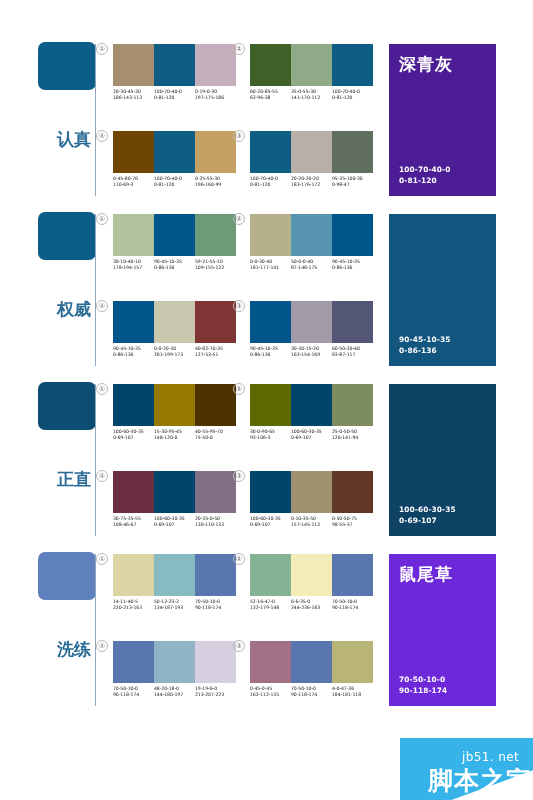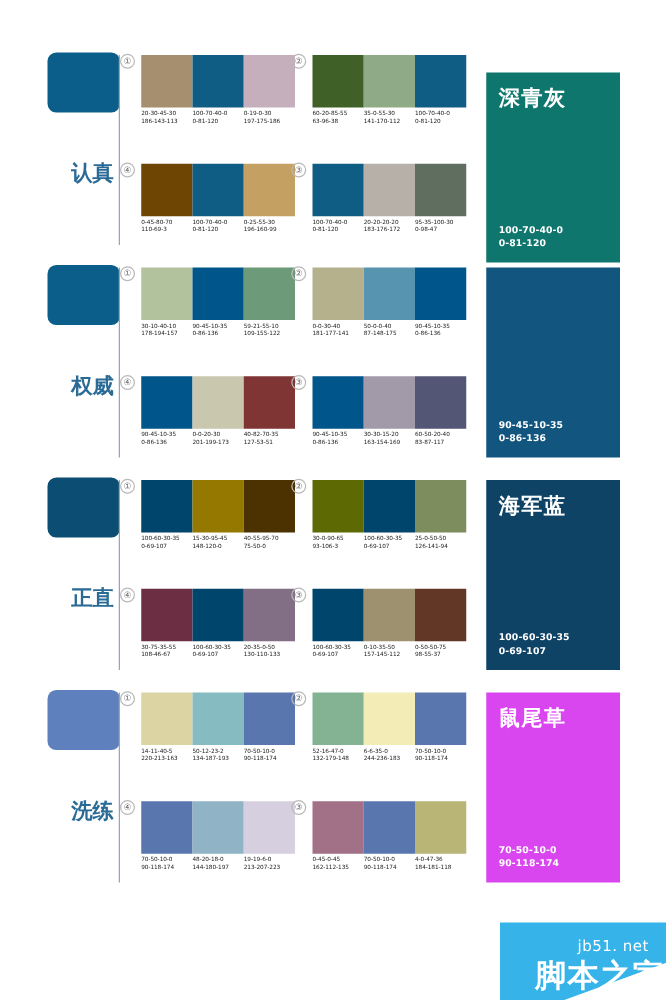--- a/index.html
+++ b/index.html
@@ -220,21 +220,21 @@
             <div class="code">
               <span>20-20-20-20</span>
               <span>183-176-172</span>
             </div>
             <div class="code">
               <span>95-35-100-30</span>
               <span>0-98-47</span>
             </div>
           </div>
         </div>
-        <div class="panel" style="top: 24px; background: #0f766e;">
+        <div class="panel" style="top: 10px; background: #4c1d95;">
           <div class="panel-name">深青灰</div>
           <div class="panel-codes">
             <span>100-70-40-0</span>
             <span>0-81-120</span>
           </div>
         </div>
       </div>
       <div class="group" style="top: 204px;">
         <div class="group-key" style="background: rgb(11, 94, 138);"></div>
         <div class="group-rule"></div>
@@ -420,21 +420,20 @@
               <span>0-10-35-50</span>
               <span>157-145-112</span>
             </div>
             <div class="code">
               <span>0-50-50-75</span>
               <span>98-55-37</span>
             </div>
           </div>
         </div>
         <div class="panel" style="top: 10px; background: rgb(14, 67, 102);">
-          <div class="panel-name">海军蓝</div>
           <div class="panel-codes">
             <span>100-60-30-35</span>
             <span>0-69-107</span>
           </div>
         </div>
       </div>
       <div class="group" style="top: 544px;">
         <div class="group-key" style="background: rgb(94, 129, 189);"></div>
         <div class="group-rule"></div>
         <div class="group-label">洗练</div>
@@ -519,21 +518,21 @@
             <div class="code">
               <span>70-50-10-0</span>
               <span>90-118-174</span>
             </div>
             <div class="code">
               <span>4-0-47-36</span>
               <span>184-181-118</span>
             </div>
           </div>
         </div>
-        <div class="panel" style="top: 10px; background: #d946ef;">
+        <div class="panel" style="top: 10px; background: #6d28d9;">
           <div class="panel-name">鼠尾草</div>
           <div class="panel-codes">
             <span>70-50-10-0</span>
             <span>90-118-174</span>
           </div>
         </div>
       </div>
     </div>
 
   <div class="watermark">

